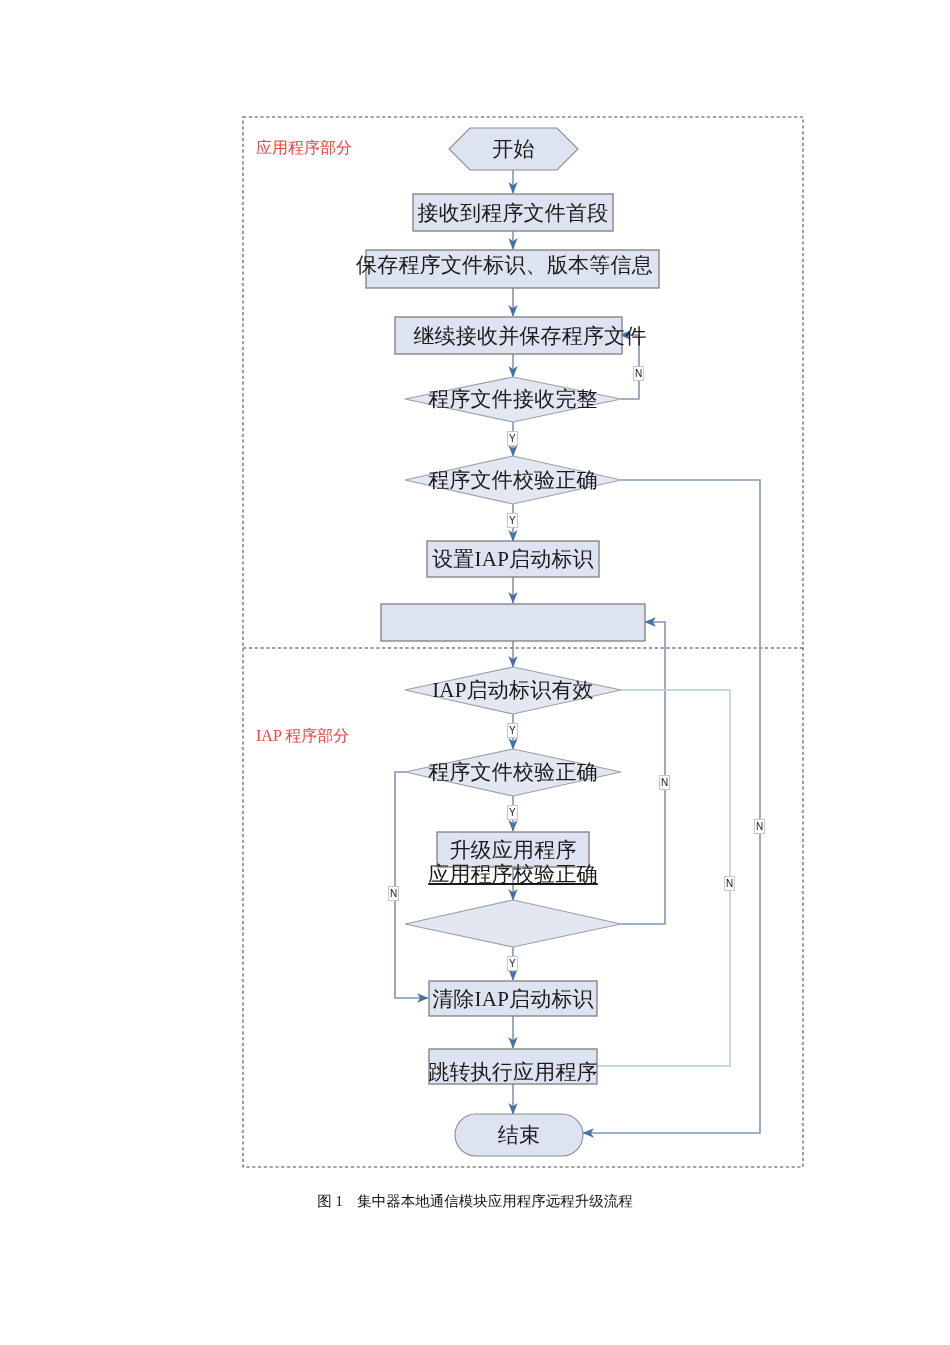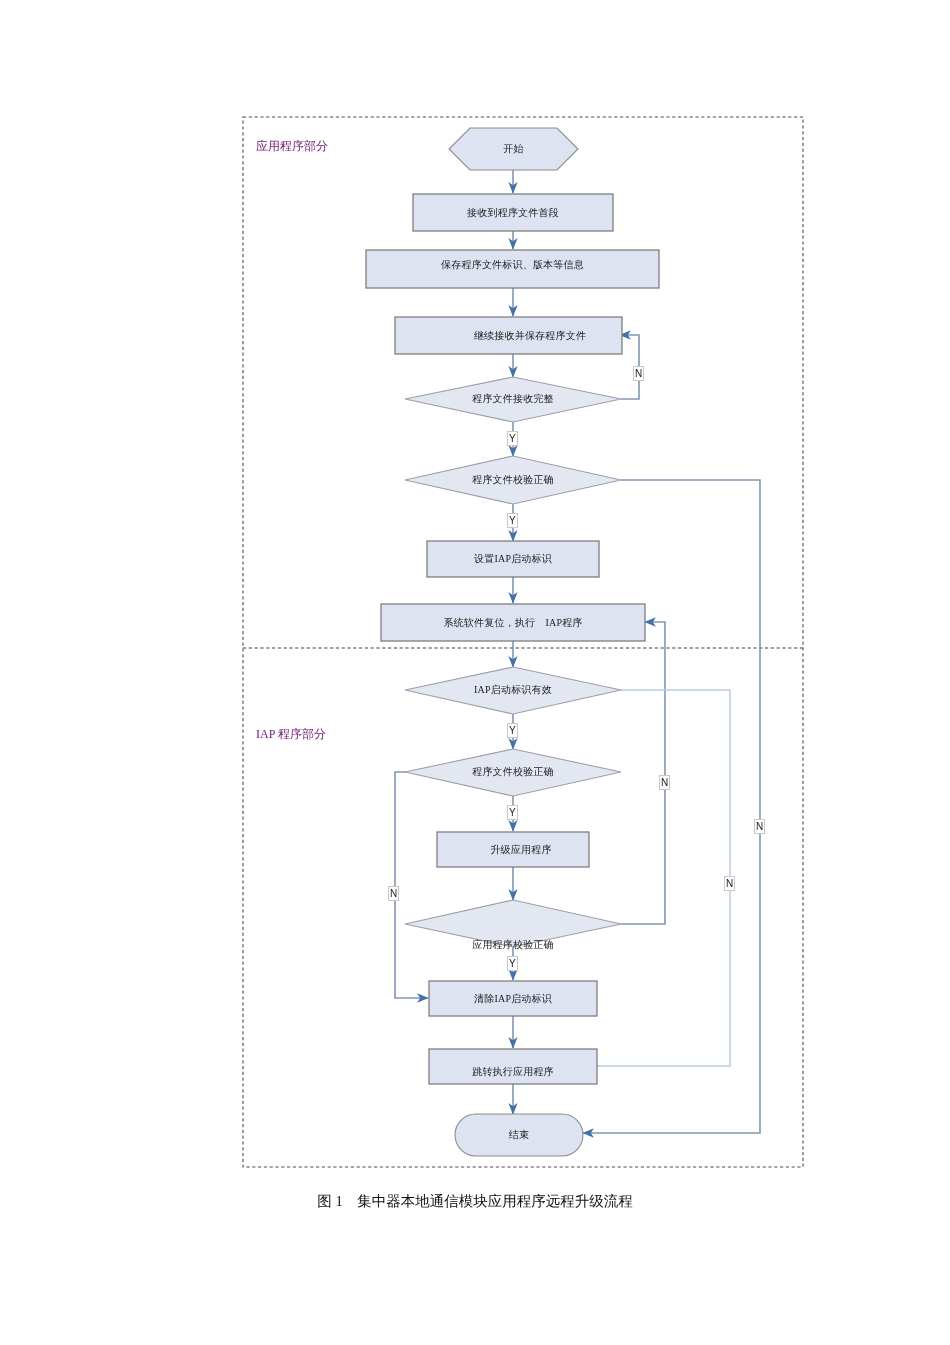--- a/index.html
+++ b/index.html
@@ -30,38 +30,38 @@
     position: absolute;
     display: flex;
     align-items: center;
     justify-content: center;
     text-align: center;
     white-space: pre;
     color: #1a1a1a;
     pointer-events: none;
   }
   .shape-text {
-    font-size: 10px;
+    font-size: 21px;
     letter-spacing: 0.2px;
   }
   .branch-label {
     position: absolute;
     background: #ffffff;
     border: 0.6px solid #c8c8c8;
     font-family: "Liberation Sans", "DejaVu Sans", sans-serif;
     font-size: 10px;
     line-height: 13px;
     text-align: center;
     color: #1a1a1a;
     padding: 0 1px;
   }
   .section-label {
     position: absolute;
-    font-size: 12px;
-    color: #701a75;
+    font-size: 16px;
+    color: #ef4444;
     white-space: pre;
   }
   .caption {
     position: absolute;
     left: 0;
     width: 950px;
     text-align: center;
     font-size: 14.5px;
     color: #111;
     white-space: pre;
@@ -170,39 +170,38 @@
     </g>
   </svg>
 
   <div class="section-label" style="left:256px; top:138px;">应用程序部分</div>
   <div class="section-label" style="left:256px; top:726px;">IAP 程序部分</div>
 
   <div class="node-label shape-text" style="left:449px; top:128px; width:129px; height:42px;">开始</div>
 
   <div class="node-label shape-text" style="left:413px; top:194px; width:200px; height:37px;">接收到程序文件首段</div>
 
-  <div class="node-label shape-text" style="left:366px; top:250px; width:293px; height:30px;">保存程序文件标识、版本等信息</div>
+  <div class="node-label shape-text" style="left:358px; top:250px; width:293px; height:30px;">保存程序文件标识、版本等信息</div>
 
   <div class="node-label shape-text" style="left:395px; top:317px; width:270px; height:37px;">继续接收并保存程序文件</div>
 
   <div class="node-label shape-text" style="left:405px; top:378px; width:216px; height:42px;">程序文件接收完整</div>
 
   <div class="node-label shape-text" style="left:405px; top:459px; width:216px; height:42px;">程序文件校验正确</div>
 
   <div class="node-label shape-text" style="left:427px; top:541px; width:172px; height:36px;">设置IAP启动标识</div>
 
-  <div class="node-label shape-text" style="left:381px; top:604px; width:264px; height:37px;">系统软件复位，执行　IAP程序</div>
 
   <div class="node-label shape-text" style="left:405px; top:669px; width:216px; height:42px;">IAP启动标识有效</div>
 
   <div class="node-label shape-text" style="left:405px; top:751px; width:216px; height:42px;">程序文件校验正确</div>
 
-  <div class="node-label shape-text" style="left:437px; top:832px; width:152px; height:35px;padding-left:8px;">升级应用程序</div>
-
-  <div class="node-label shape-text" style="left:405px; top:924px; width:216px; height:42px;">应用程序校验正确</div>
+  <div class="node-label shape-text" style="left:437px; top:832px; width:152px; height:35px;">升级应用程序</div>
+
+  <div class="node-label shape-text" style="left:405px; top:853px; width:216px; height:42px;text-decoration:underline;">应用程序校验正确</div>
 
   <div class="node-label shape-text" style="left:429px; top:981px; width:168px; height:35px;">清除IAP启动标识</div>
 
   <div class="node-label shape-text" style="left:429px; top:1049px; width:168px; height:46px;">跳转执行应用程序</div>
 
   <div class="node-label shape-text" style="left:455px; top:1114px; width:128px; height:42px;">结束</div>
 
   <div class="branch-label" style="left:633px; top:366px;">N</div>
 
   <div class="branch-label" style="left:507px; top:431px;">Y</div>

